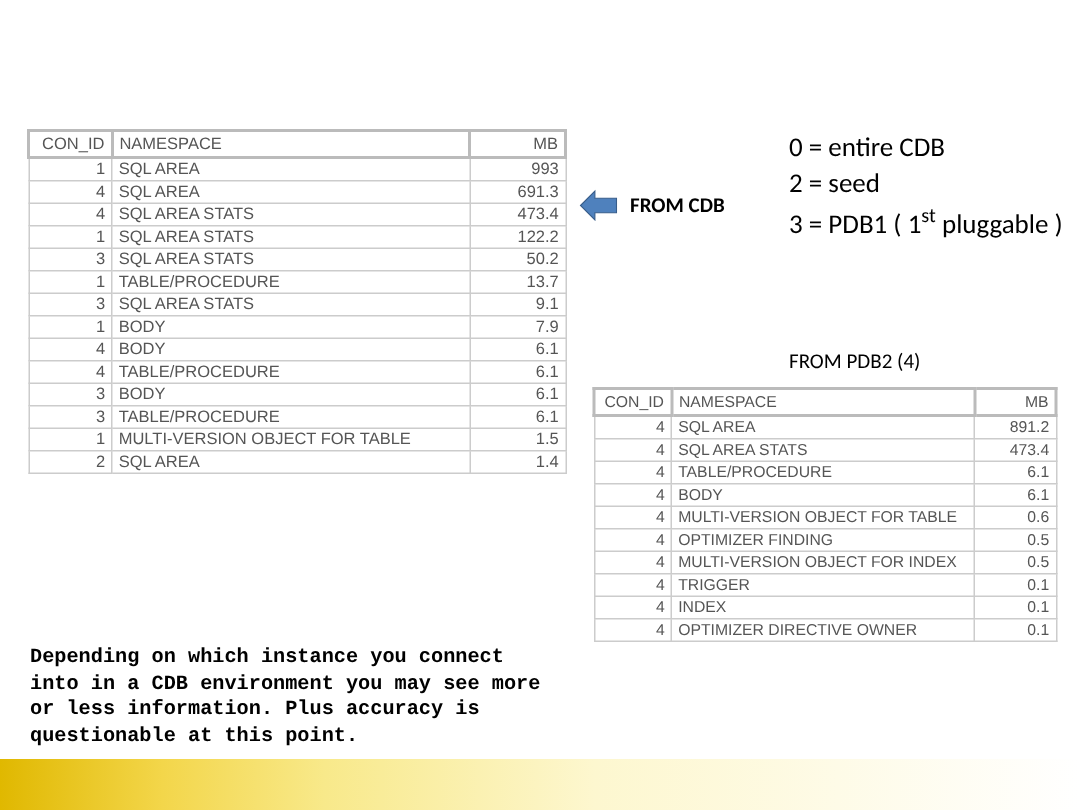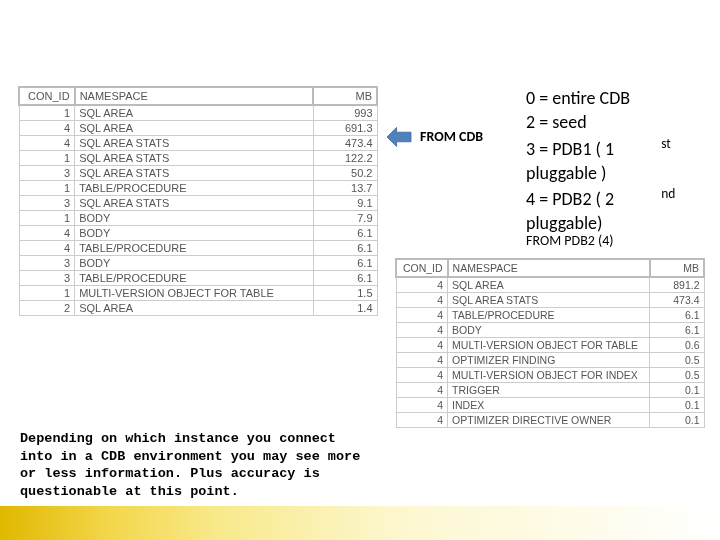--- a/index.html
+++ b/index.html
@@ -124,21 +124,21 @@
   .caption {
     position: absolute;
     left: 20px;
     top: 430px;
     width: 350px;
     font-weight: bold;
     font-size: 13.5px;
     line-height: 1.3;
     font-family: Liberation Mono, monospace;
   }
-  .ord { font-size: 0.75em; vertical-align: super; margin-left: 47px; }
+  .ord { font-size: 0.75em; vertical-align: super; }
 </style>
 </head>
 <body>
 
 <div class="slide">
   <div class="footer-bar"></div>
 
 
   <table class="table1">
     <thead>
@@ -229,23 +229,20 @@
   </div>
 
   <div class="from-cdb">FROM CDB</div>
 
   <div class="legend">
     <div>0 = entire CDB</div>
     <div>2 = seed</div>
     <div>
       <span>3 = PDB1 ( 1</span><span class="ord">st</span><span> pluggable )</span>
     </div>
-    <div>
-      <span>4 = PDB2 ( 2</span><span class="ord">nd</span><span> pluggable)</span>
-    </div>
   </div>
 
   <div class="from-pdb2">FROM PDB2 (4)</div>
 
   <table class="table2">
     <thead>
       <tr>
         <th class="c1">CON_ID</th>
         <th class="c2">NAMESPACE</th>
         <th class="c3">MB</th>

